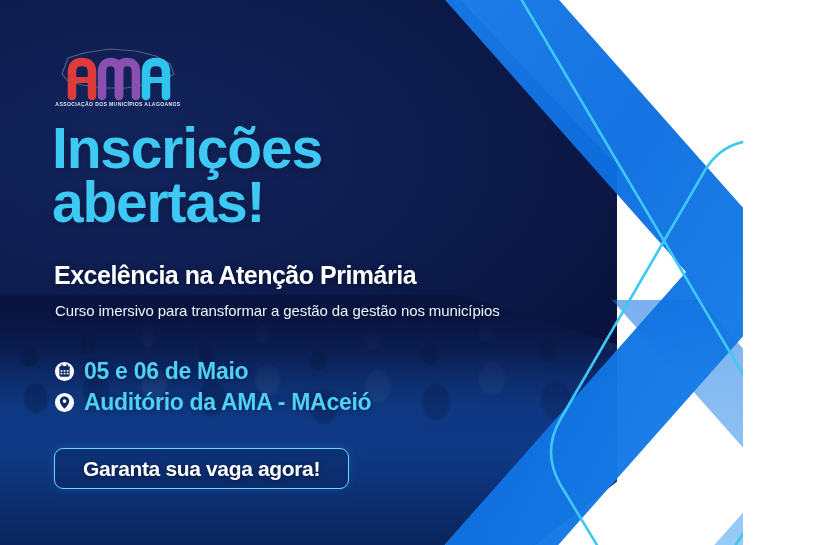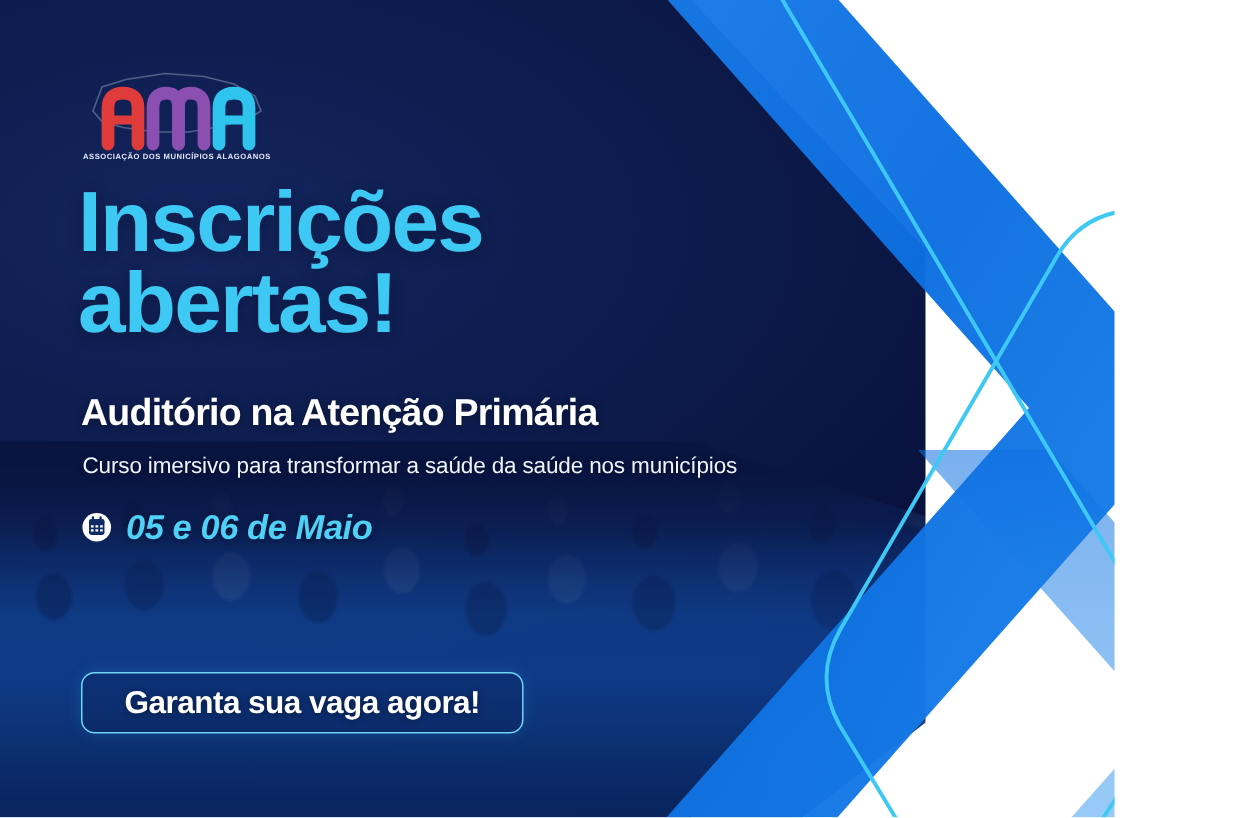--- a/index.html
+++ b/index.html
@@ -164,25 +164,24 @@
     font-weight: 400;
     letter-spacing: -.1px;
     color: #eef4fd;
     text-shadow: 0 1px 5px rgba(0,0,0,.4);
   }
 
   
   .info-list {
     position: absolute;
     left: 2px;
-    top: 336px;
+    top: 356px;
     margin: 0;
     padding: 0;
     list-style: none;
-    font-style: italic;
   }
   .info-row {
     display: flex;
     align-items: center;
     gap: 9px;
     height: 31px;
   }
   .info-icon {
     flex: 0 0 auto;
     width: 21px;
@@ -290,24 +289,24 @@
 
         <text x="66" y="62" text-anchor="middle" font-family="Liberation Sans, sans-serif" font-size="5.1" font-weight="700" letter-spacing=".35" fill="#dfe6f4">ASSOCIAÇÃO DOS MUNICÍPIOS ALAGOANOS</text>
       </svg>
     </div>
 
     <h1 class="headline">Inscrições
 abertas!</h1>
 
     <h2 class="subtitle">
       <br>
-      <span>Auditório na Atenção Primária</span>
+      <span>Excelência na Atenção Primária</span>
     </h2>
 
-    <p class="tagline">Curso imersivo para transformar a saúde da saúde nos municípios</p>
+    <p class="tagline">Curso imersivo para transformar a gestão da gestão nos municípios</p>
 
     <ul class="info-list">
 
       <li class="info-row">
         <svg class="info-icon" viewBox="0 0 22 22">
           <circle cx="11" cy="11" r="10" fill="#ffffff"></circle>
           <rect x="5.6" y="5.4" width="10.8" height="11" rx="1.7" fill="#0d2a66"></rect>
           <rect x="5.6" y="5.4" width="10.8" height="3.1" rx="1.5" fill="#0d2a66"></rect>
           <rect x="6.9" y="9.6" width="1.9" height="1.6" fill="#ffffff"></rect>
           <rect x="10.1" y="9.6" width="1.9" height="1.6" fill="#ffffff"></rect>
@@ -315,18 +314,26 @@
           <rect x="6.9" y="12.4" width="1.9" height="1.6" fill="#ffffff"></rect>
           <rect x="10.1" y="12.4" width="1.9" height="1.6" fill="#ffffff"></rect>
           <rect x="13.3" y="12.4" width="1.9" height="1.6" fill="#ffffff"></rect>
           <rect x="7.6" y="3.3" width="1.5" height="3.1" rx=".7" fill="#0d2a66"></rect>
           <rect x="12.9" y="3.3" width="1.5" height="3.1" rx=".7" fill="#0d2a66"></rect>
         </svg>
         <span class="info-text">05 e 06 de Maio</span>
       </li>
 
 
+      <li class="info-row">
+        <svg class="info-icon" viewBox="0 0 22 22">
+          <circle cx="11" cy="11" r="10" fill="#ffffff"></circle>
+          <path d="M11 4.6 c-2.7 0 -4.9 2.2 -4.9 4.9 c0 3.6 4.9 8.1 4.9 8.1 s4.9 -4.5 4.9 -8.1 c0 -2.7 -2.2 -4.9 -4.9 -4.9 z" fill="#0d2a66"></path>
+          <circle cx="11" cy="9.5" r="1.95" fill="#ffffff"></circle>
+        </svg>
+        <span class="info-text">Auditório da AMA - MAceió</span>
+      </li>
     </ul>
 
     <div class="cta" role="button" tabindex="0">Garanta sua vaga agora!</div>
 
   </div>
 </div>
 
 </body></html>

